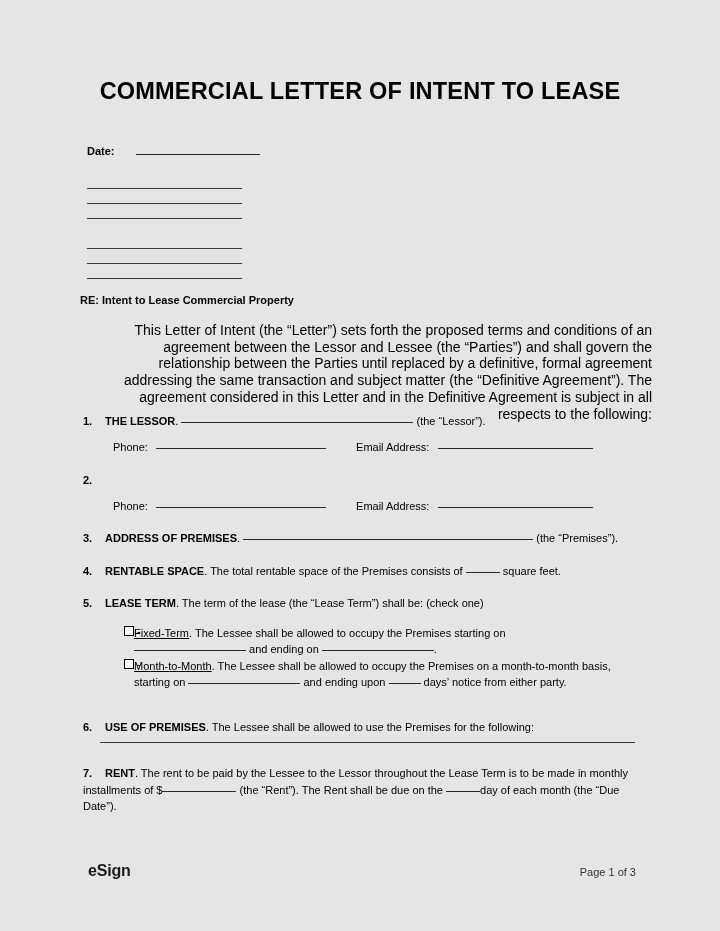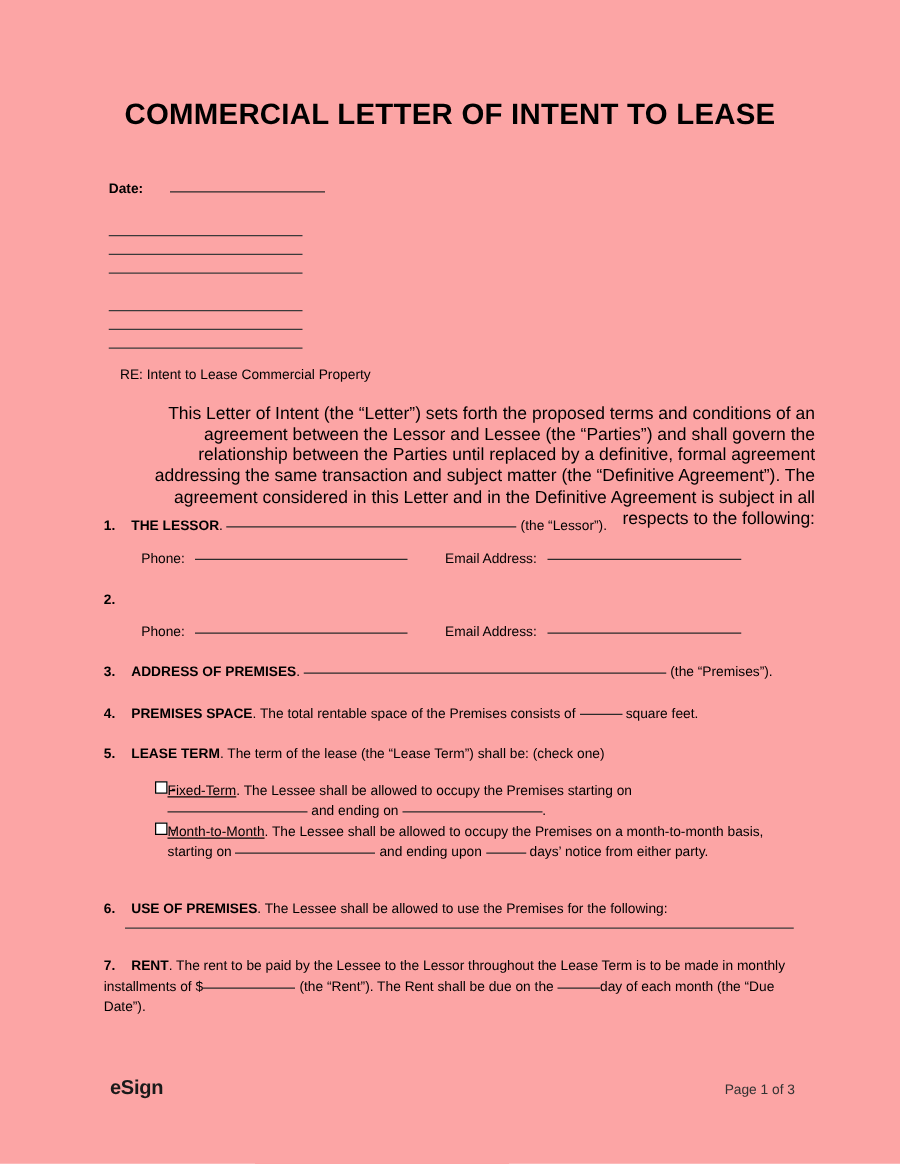--- a/index.html
+++ b/index.html
@@ -11,21 +11,21 @@
     width: 720px;
     height: 931px;
     font-family: "Liberation Sans", sans-serif;
     color: #000000;
     position: relative;
     overflow: hidden;
   }
   .page {
     position: absolute;
     inset: 0;
-    background: #fca5a5;
+    background: #e5e5e5;
   }
 
   
   .doc-title {
     position: absolute;
     left: 0;
     right: 0;
     top: 78px;
     text-align: center;
     font-size: 23.5px;
@@ -57,24 +57,24 @@
     position: absolute;
     left: 87px;
     width: 155px;
     border-bottom: 1.7px solid #3a3a3a;
     height: 0;
   }
 
   
   .re-line {
     position: absolute;
-    left: 96px;
+    left: 80px;
     top: 294px;
     font-size: 11px;
-    font-weight: normal;
+    font-weight: bold;
   }
 
   
   .intro {
     position: absolute;
     left: 104px;
     top: 322px;
     width: 548px;
     font-size: 14px;
     line-height: 16.7px;
@@ -205,21 +205,21 @@
     <span class="body">
       <span class="b">ADDRESS OF PREMISES</span><span>.</span>
       <span class="rule" style="width:290px;vertical-align:2px;"></span>
       <span>(the “Premises”).</span>
     </span>
   </div>
 
   <div class="item" style="top:563px;">
     <span class="num">4.</span>
     <span class="body">
-      <span class="b">PREMISES SPACE</span><span>. The total rentable space of the Premises consists of</span>
+      <span class="b">RENTABLE SPACE</span><span>. The total rentable space of the Premises consists of</span>
       <span class="rule" style="width:34px;vertical-align:2px;"></span>
       <span>square feet.</span>
     </span>
   </div>
 
   <div class="item" style="top:595px;">
     <span class="num">5.</span>
     <span class="body">
       <span class="b">LEASE TERM</span><span>. The term of the lease (the “Lease Term”) shall be: (check one)</span>
     </span>

